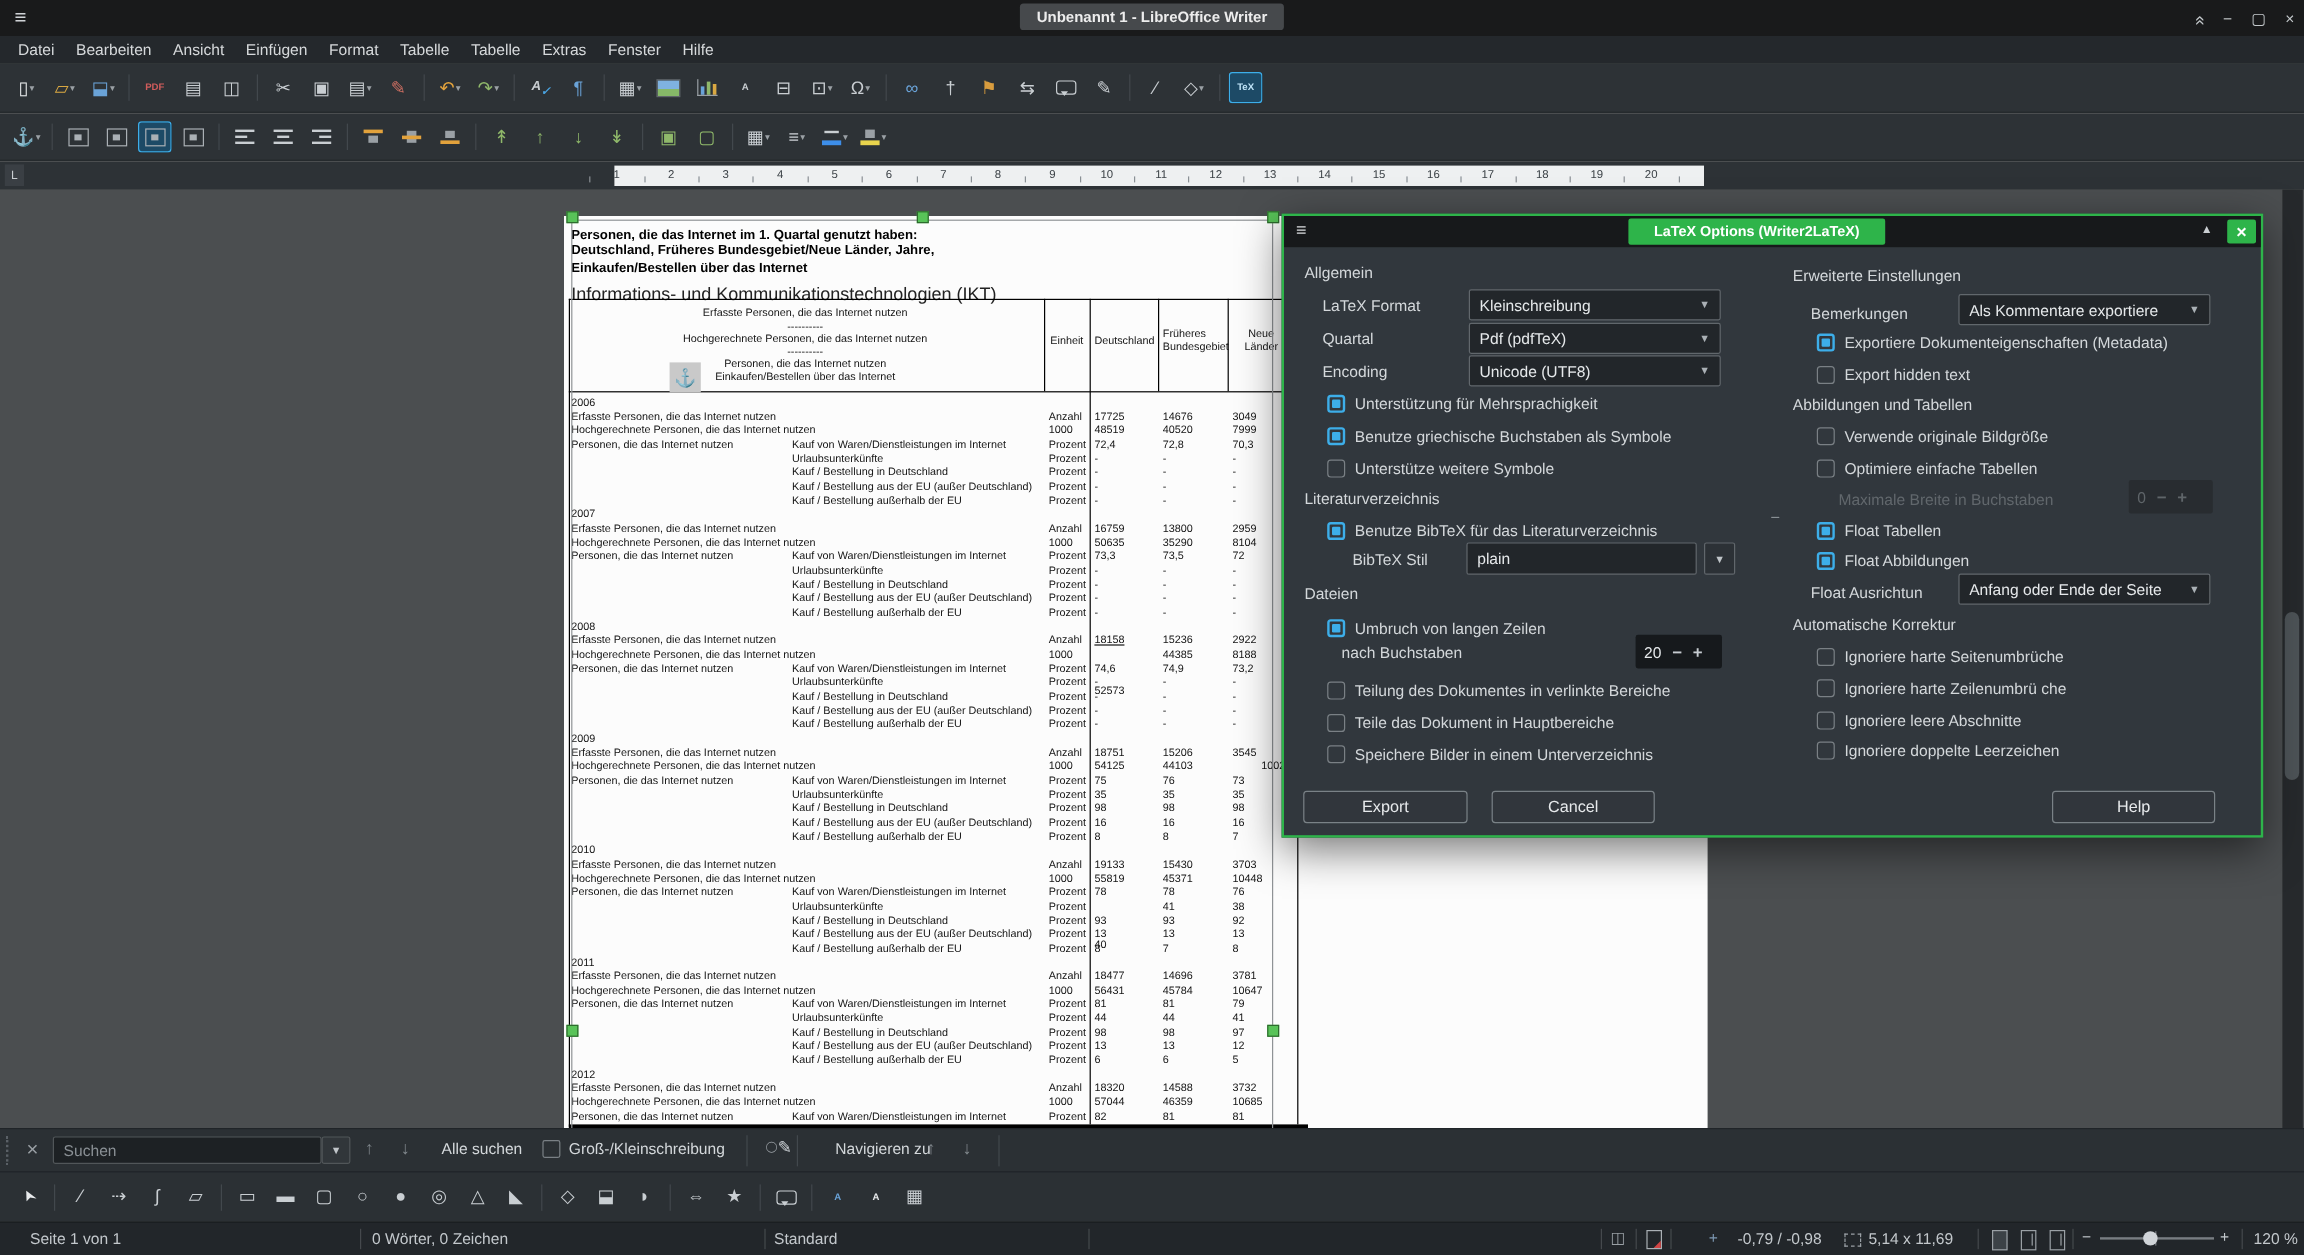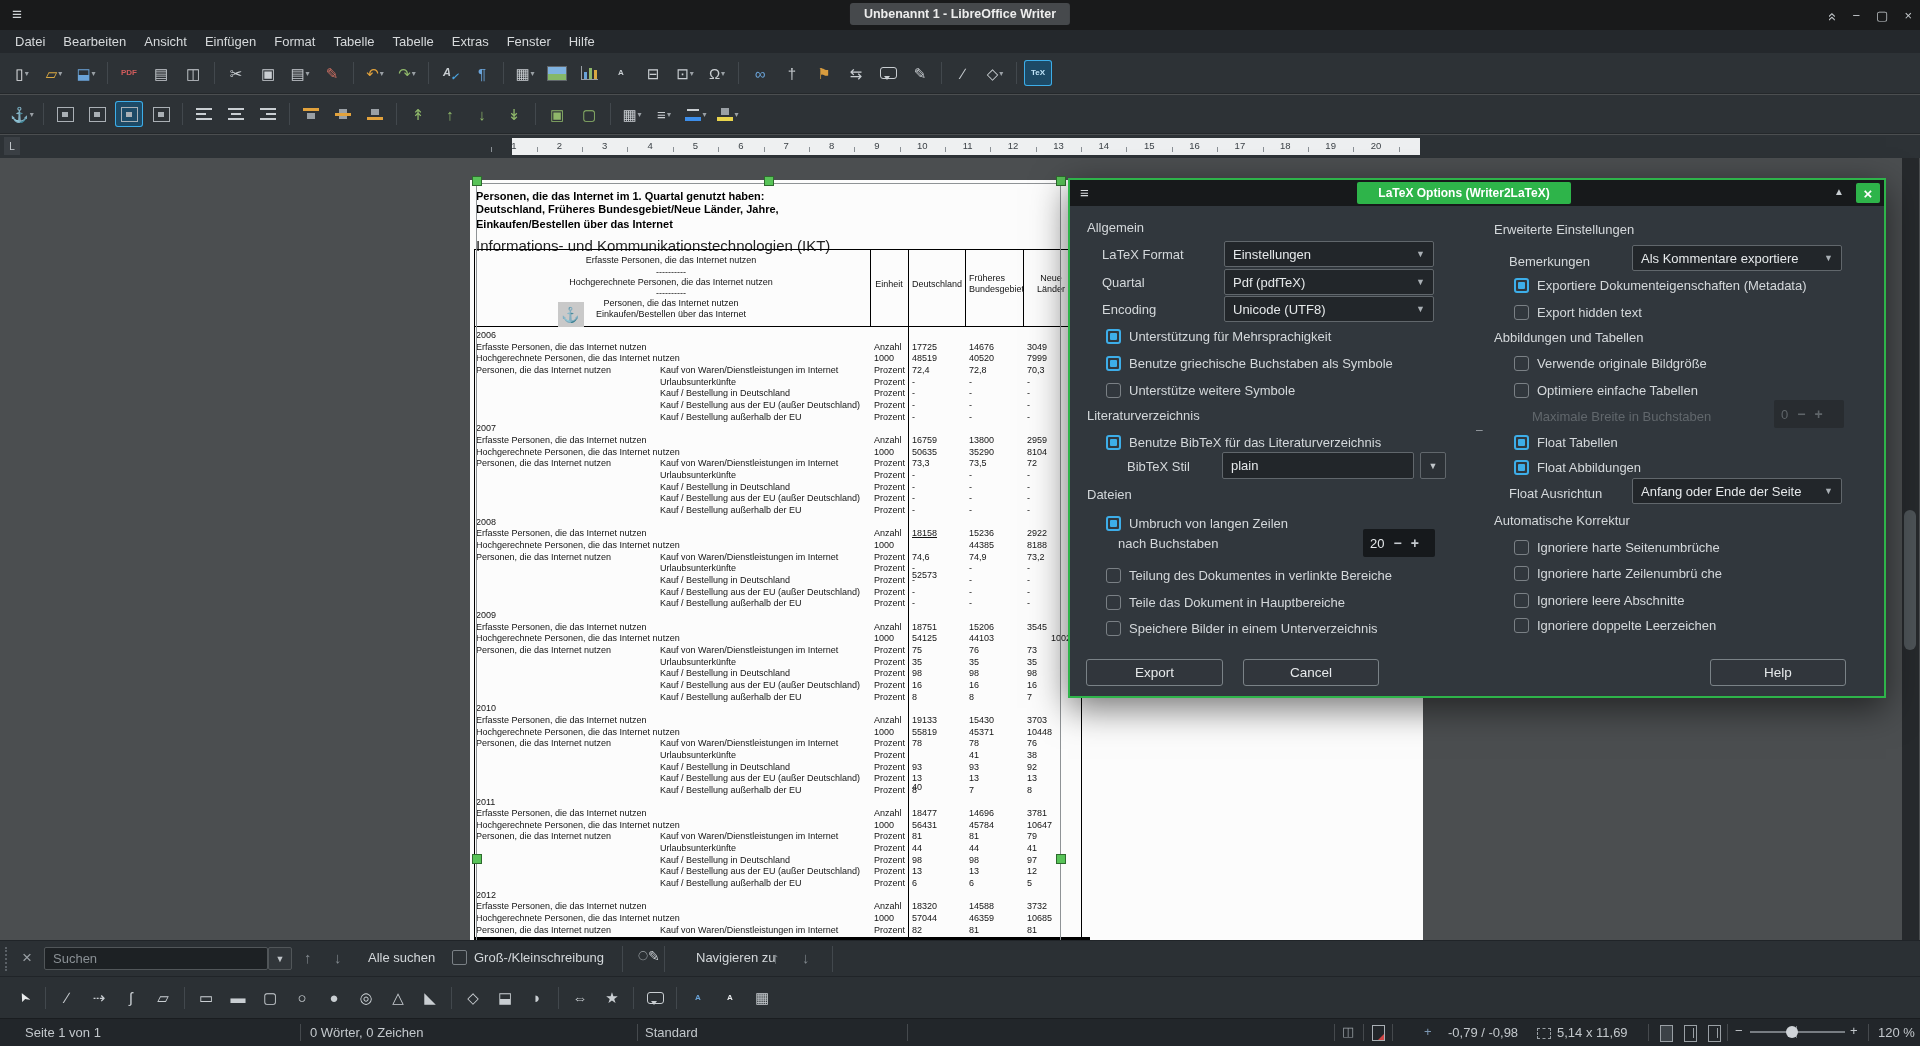--- a/index.html
+++ b/index.html
@@ -700,21 +700,21 @@
   <div class="dlg-tb">
     <span class="dlg-burger">≡</span>
     <span class="dlg-title">LaTeX Options (Writer2LaTeX)</span>
     <span class="dlg-shade">▲</span>
     <span class="dlg-close">×</span>
   </div>
 
   <span class="dsec" style="left:17px;top:40px">Allgemein</span>
   <span class="dl" style="left:32px;top:67px">LaTeX Format</span>
   <div class="sel" style="left:154px;top:61px;width:210px">
-    <span class="sel-v">Einstellungen</span>
+    <span class="sel-v">Kleinschreibung</span>
       <span class="sel-a">▼</span>
   </div>
   <span class="dl" style="left:32px;top:95px">Quartal</span>
   <div class="sel" style="left:154px;top:89px;width:210px">
     <span class="sel-v">Pdf (pdfTeX)</span>
       <span class="sel-a">▼</span>
   </div>
   <span class="dl" style="left:32px;top:122px">Encoding</span>
   <div class="sel" style="left:154px;top:116px;width:210px">
     <span class="sel-v">Unicode (UTF8)</span>

